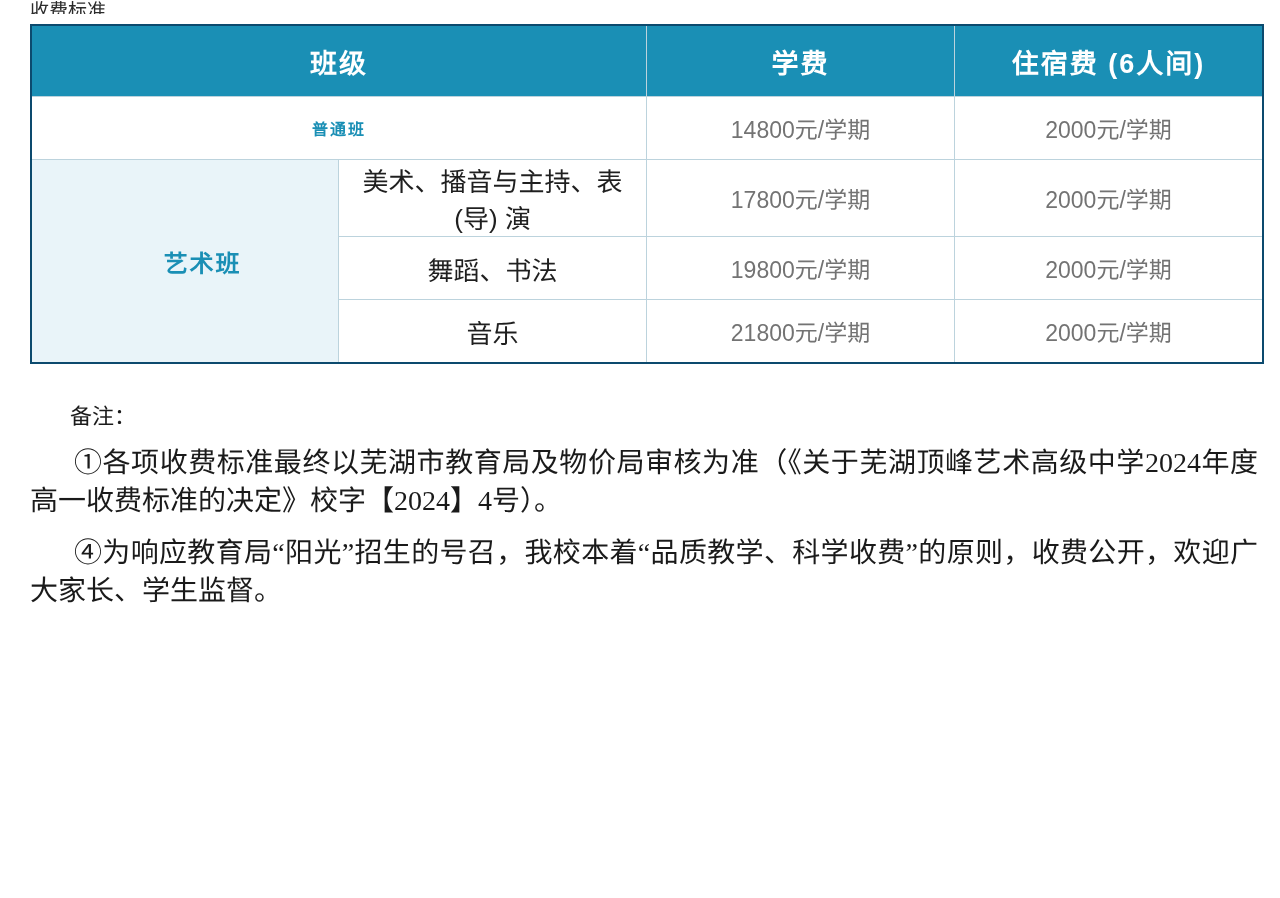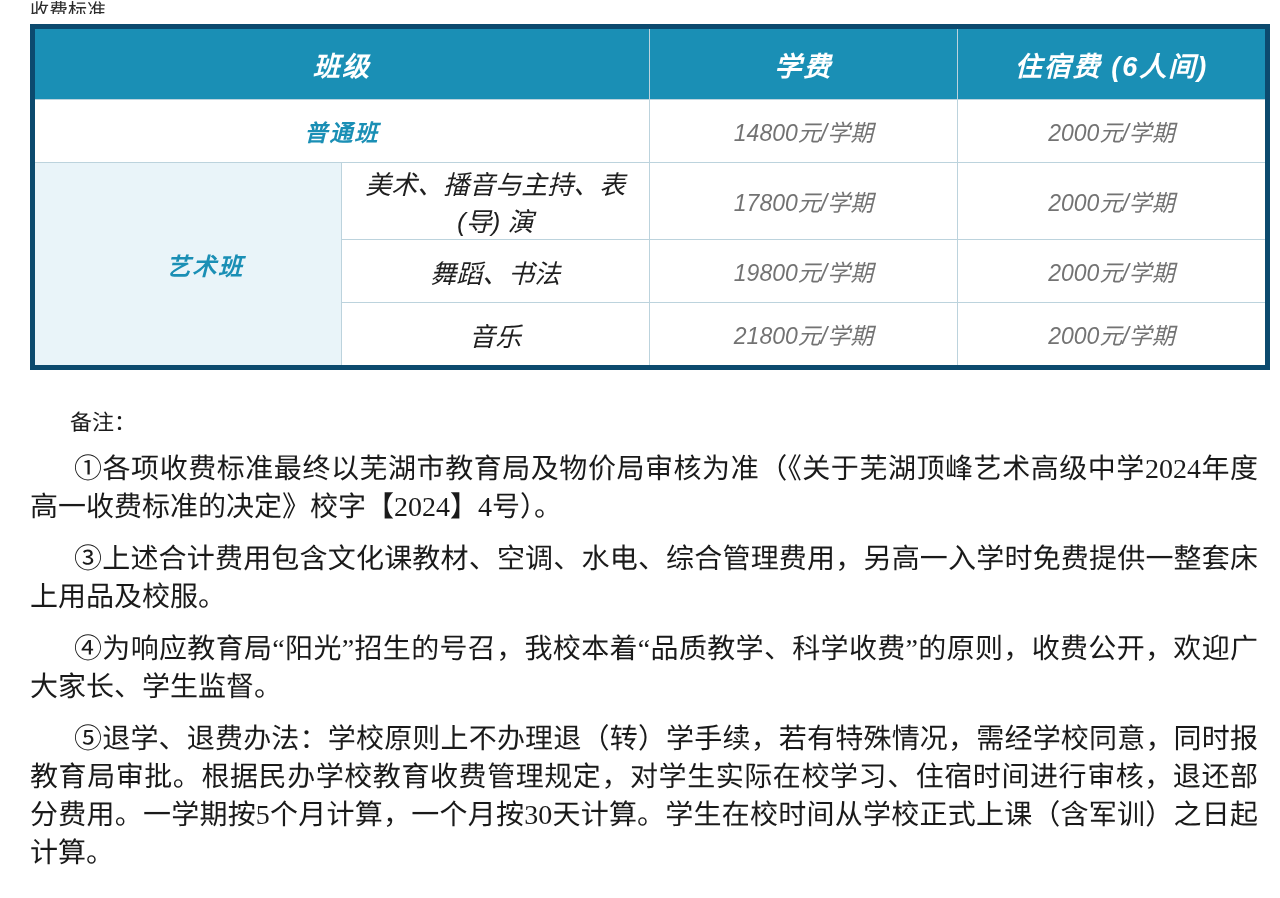--- a/index.html
+++ b/index.html
@@ -30,23 +30,22 @@
     color: #2b2b2b;
     overflow: hidden;
     line-height: 22px;
     font-family: "Liberation Sans", sans-serif;
   }
   table.fee-table {
     border-collapse: collapse;
     table-layout: fixed;
     width: 1222px;
     margin: 0 0 0 30px;
-    border: 5px solid #0c4a6e;
+    border: 2px solid #0c4a6e;
     background: #ffffff;
-    font-style: italic;
   }
   table.fee-table td, table.fee-table th {
     border: 1px solid #bcd3dd;
     text-align: center;
     vertical-align: middle;
     font-family: "Liberation Sans", sans-serif;
   }
   thead th {
     background: #1a8fb5;
     color: #ffffff;
@@ -69,21 +68,21 @@
   td.group-cell {
     background: #e9f4f9;
     color: #1a8fb5;
     font-size: 24px;
     font-weight: bold;
     letter-spacing: 2px;
   }
   td.normal-class {
     background: #ffffff;
     color: #1a8fb5;
-    font-size: 23px;
+    font-size: 16px;
     font-weight: bold;
     letter-spacing: 2px;
   }
   td.sub-cell {
     background: #ffffff;
     font-size: 26px;
     color: #1f1f1f;
   }
   .notes {
     margin: 34px 0 0 0;
@@ -139,18 +138,16 @@
         <td class="sub-cell">音乐</td>
         <td>21800元/学期</td>
         <td>2000元/学期</td>
       </tr>
     </tbody>
   </table>
 
   <div class="notes">
     <div class="note-title">备注：</div>
     <p class="note">①各项收费标准最终以芜湖市教育局及物价局审核为准（《关于芜湖顶峰艺术高级中学2024年度高一收费标准的决定》校字【2024】4号）。</p>
-    <p class="note">③上述合计费用包含文化课教材、空调、水电、综合管理费用，另高一入学时免费提供一整套床上用品及校服。</p>
     <p class="note">④为响应教育局“阳光”招生的号召，我校本着“品质教学、科学收费”的原则，收费公开，欢迎广大家长、学生监督。</p>
-    <p class="note">⑤退学、退费办法：学校原则上不办理退（转）学手续，若有特殊情况，需经学校同意，同时报教育局审批。根据民办学校教育收费管理规定，对学生实际在校学习、住宿时间进行审核，退还部分费用。一学期按5个月计算，一个月按30天计算。学生在校时间从学校正式上课（含军训）之日起计算。</p>
   </div>
 
 </div>
 
 </body></html>

